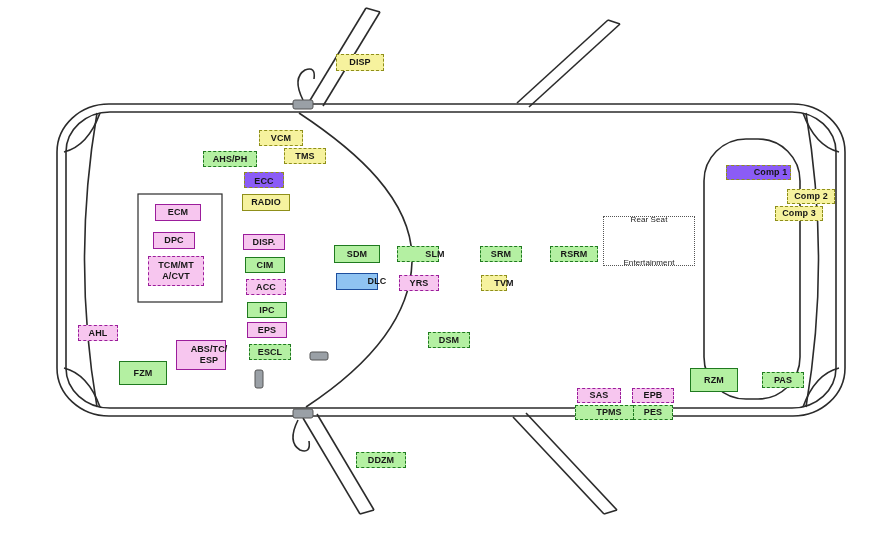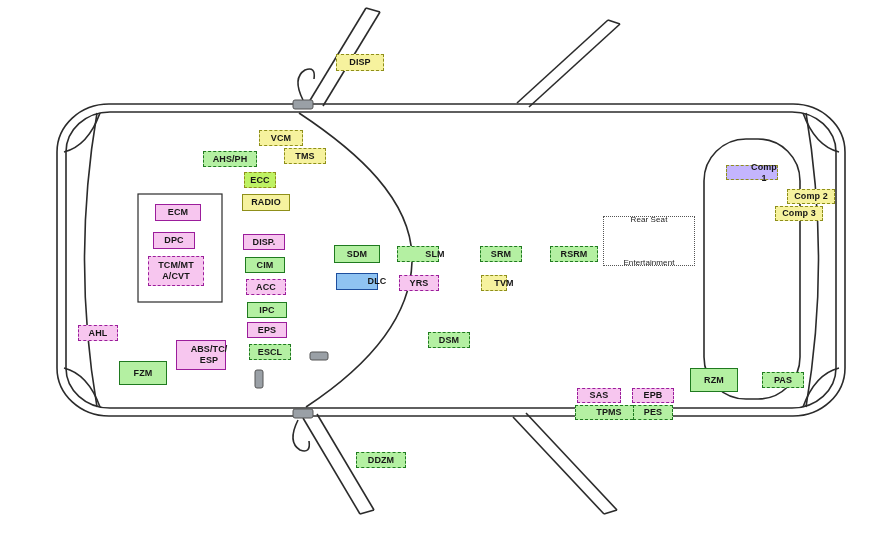--- a/index.html
+++ b/index.html
@@ -89,21 +89,21 @@
       </div>
       <div class="module" style="left: 259px; top: 130px; width: 44px; height: 16px; background: rgb(246, 242, 158); border: 1.6px dashed rgb(143, 143, 26);">
         <div>VCM</div>
       </div>
       <div class="module" style="left: 284px; top: 148px; width: 42px; height: 16px; background: rgb(246, 242, 158); border: 1.6px dashed rgb(143, 143, 26);">
         <div>TMS</div>
       </div>
       <div class="module" style="left: 203px; top: 151px; width: 54px; height: 16px; background: rgb(180, 240, 162); border: 1.6px dashed rgb(31, 122, 31);">
         <div>AHS/PH</div>
       </div>
-      <div class="module" style="left: 244px; top: 172px; width: 32px; height: 16px; background: #bef264; border: 1.6px dashed rgb(143, 143, 26);">
+      <div class="module" style="left: 244px; top: 172px; width: 40px; height: 16px; background: #8b5cf6; border: 1.6px dashed rgb(143, 143, 26); justify-content: flex-end;">
         <div>ECC</div>
       </div>
       <div class="module" style="left: 242px; top: 194px; width: 48px; height: 17px; background: rgb(246, 242, 158); border: 1.6px solid rgb(143, 143, 26);">
         <div>RADIO</div>
       </div>
       <div class="module" style="left: 155px; top: 204px; width: 46px; height: 17px; background: rgb(247, 198, 239); border: 1.6px solid rgb(155, 29, 155);">
         <div>ECM</div>
       </div>
       <div class="module" style="left: 153px; top: 232px; width: 42px; height: 17px; background: rgb(247, 198, 239); border: 1.6px solid rgb(155, 29, 155);">
         <div>DPC</div>
@@ -148,21 +148,21 @@
       <div class="module" style="left: 481px; top: 275px; width: 26px; height: 16px; background: rgb(246, 242, 158); border: 1.6px dashed rgb(143, 143, 26); padding-left: 20px;">
         <div>TVM</div>
       </div>
       <div class="module" style="left: 550px; top: 246px; width: 48px; height: 16px; background: rgb(180, 240, 162); border: 1.6px dashed rgb(31, 122, 31);">
         <div>RSRM</div>
       </div>
       <div class="module small" style="left: 603px; top: 216px; width: 92px; height: 50px; background: rgb(255, 255, 255); border: 1.6px dotted rgb(85, 85, 85); gap: 33px;">
         <div>Rear Seat</div>
         <div>Entertainment</div>
       </div>
-      <div class="module" style="left: 726px; top: 165px; width: 52px; height: 15px; background: #c4b5fd; border: 1.6px dashed rgb(143, 143, 26); padding-left: 24px;">
+      <div class="module" style="left: 726px; top: 165px; width: 65px; height: 15px; background: #8b5cf6; border: 1.6px dashed rgb(143, 143, 26); padding-left: 24px;">
         <div>Comp 1</div>
       </div>
       <div class="module" style="left: 787px; top: 189px; width: 48px; height: 15px; background: rgb(246, 242, 158); border: 1.6px dashed rgb(143, 143, 26);">
         <div>Comp 2</div>
       </div>
       <div class="module" style="left: 775px; top: 206px; width: 48px; height: 15px; background: rgb(246, 242, 158); border: 1.6px dashed rgb(143, 143, 26);">
         <div>Comp 3</div>
       </div>
       <div class="module" style="left: 78px; top: 325px; width: 40px; height: 16px; background: rgb(247, 198, 239); border: 1.6px dashed rgb(155, 29, 155);">
         <div>AHL</div>

